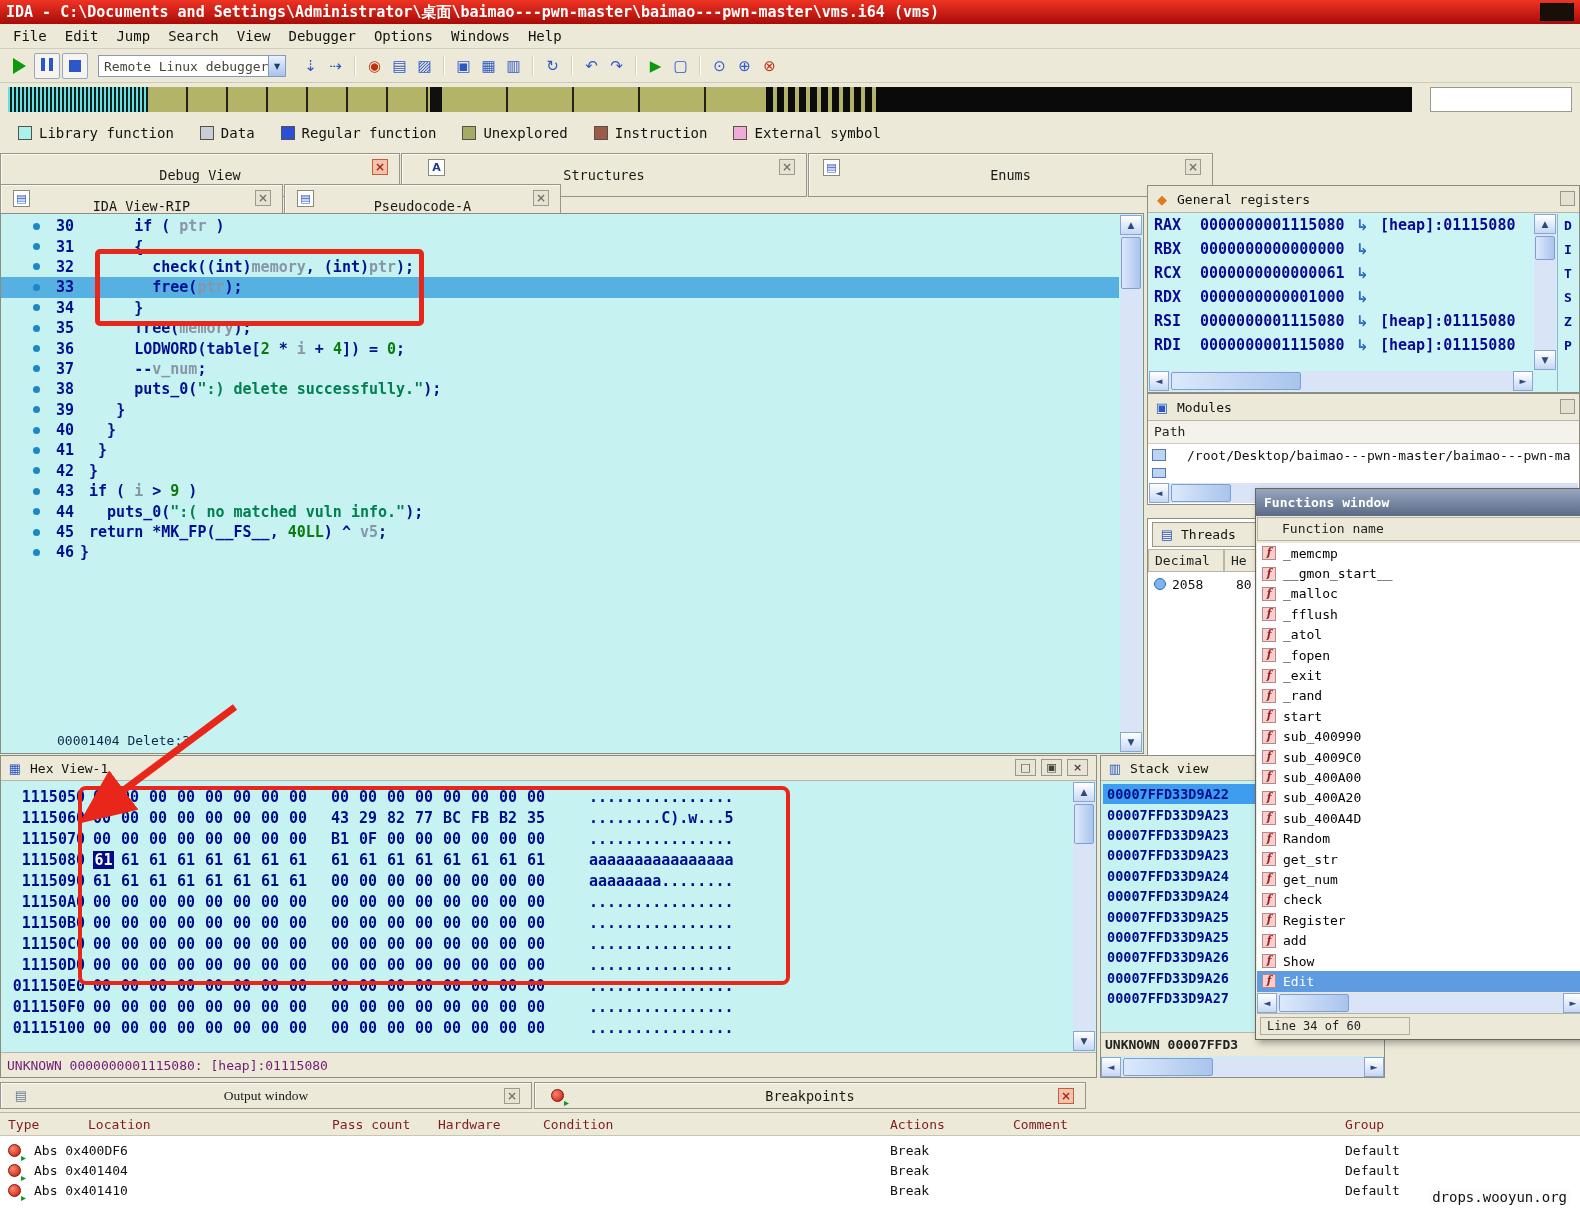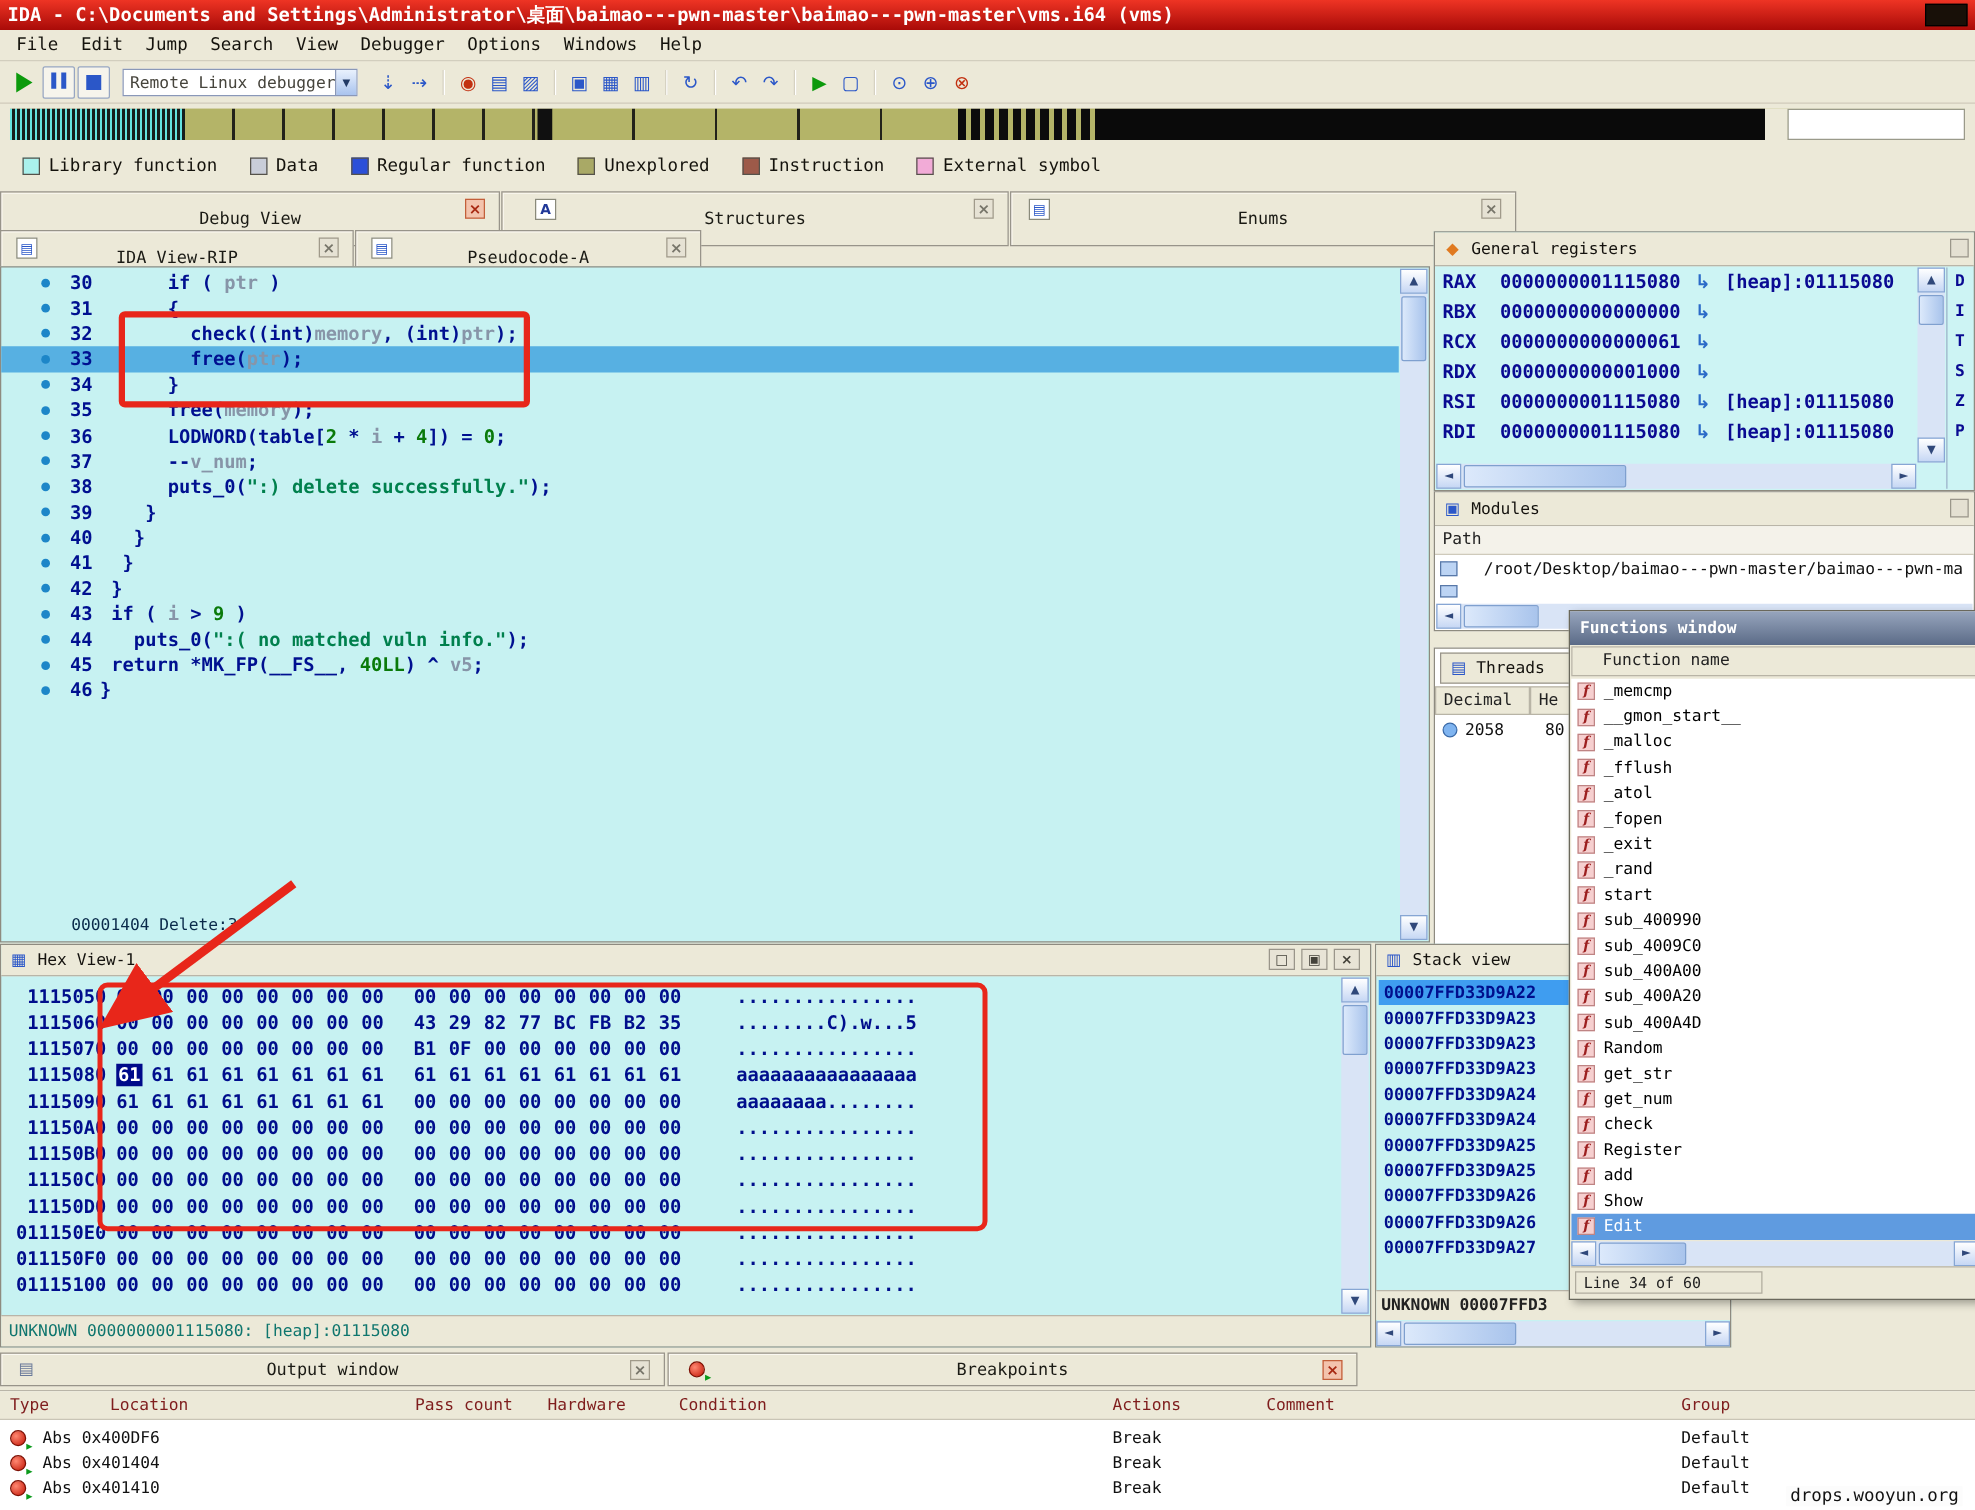--- a/index.html
+++ b/index.html
@@ -156,21 +156,21 @@
   .wbtn.min::before{content:"□";} .wbtn.max::before{content:"▣";} .wbtn.cls::before{content:"×";font-weight:bold;}
   #hex-rows{position:absolute;left:2px;top:30px;right:24px;}
   .hex-row{height:21px;display:flex;align-items:center;font:bold 15px "DejaVu Sans Mono",monospace;color:#000e8c;white-space:pre;}
   .hex-addr{width:90px;text-align:right;padding-right:8px;flex:none;}
   .hb{display:inline-block;width:28px;flex:none;}
   .hb.g{margin-left:14px;}
   .hb.sel{width:21px;margin-right:7px;background:#000a8a;color:#fff;text-align:center;}
   .hex-ascii{margin-left:34px;}
   .hex-vscroll{right:1px;top:26px;bottom:26px;}
   .hex-status{position:absolute;left:0;bottom:0;right:0;height:25px;background:#ece9d8;border-top:1px solid #b9b5a8;
-     font:13px/25px "DejaVu Sans Mono",monospace;color:#0f766e;padding-left:6px;}
+     font:13px/25px "DejaVu Sans Mono",monospace;color:#701a75;padding-left:6px;}
 
   
   .stkpanel{position:absolute;left:1100px;top:755px;width:285px;height:323px;background:#c7f2f2;border:1px solid #8e8b80;z-index:10;}
   .stk-head{position:absolute;left:0;top:0;right:0;height:25px;background:#ece9d8;border-bottom:1px solid #b9b5a8;
      display:flex;align-items:center;gap:7px;padding:0 6px;}
   #stack-rows{position:absolute;left:2px;top:28px;right:2px;}
   .stk-row{height:20.4px;display:flex;align-items:center;padding-left:4px;font:bold 13.5px "DejaVu Sans Mono",monospace;color:#000e8c;white-space:pre;}
   .stk-row.sel{background:#3f9df0;}
   .stk-status{position:absolute;left:0;right:0;bottom:21px;height:24px;background:#ece9d8;border-top:1px solid #b9b5a8;
      font:bold 13px/24px "DejaVu Sans Mono",monospace;color:#222;padding-left:4px;}
@@ -191,21 +191,21 @@
   .fn-icon::before{content:"f";}
   .fn-name{font-size:13px;color:#000;white-space:nowrap;}
   .fn-row.sel .fn-name{color:#fff;}
   .fn-hscroll{left:1px;right:1px;top:504px;}
   .fn-status{position:absolute;left:1px;right:1px;bottom:1px;height:25px;background:#ece9d8;border-top:1px solid #b8b4a6;}
   .fn-status-cell{margin:3px 0 0 3px;width:150px;height:18px;border:1px solid #b0ac9e;background:#ece9d8;
      font:12px/17px "DejaVu Sans Mono",monospace;color:#222;padding-left:6px;}
 
   
   .btab{top:1082px;height:27px;}
-  .bt1{left:0;width:532px;} .bt2{left:534px;width:552px;}
+  .bt1{left:0;width:532px;font-family:Liberation Serif, serif;} .bt2{left:534px;width:552px;}
   .bt-icon{position:absolute;left:12px;top:5px;}
   .bppanel{position:absolute;left:0;top:1112px;width:1580px;height:96px;background:#fff;border-top:1px solid #b9b5a8;}
   #bp-head{position:absolute;left:0;top:0;right:0;height:23px;background:#ece9d8;border-bottom:1px solid #c9c5b6;}
   .bp-hcell{position:absolute;top:0;font:13px/23px "DejaVu Sans Mono",monospace;color:#7f1d1d;white-space:nowrap;}
   #bp-rows{position:absolute;left:0;top:0;right:0;bottom:0;}
   .bp-row{position:absolute;left:0;right:0;height:20px;}
   .bp-cell{position:absolute;font:13px/20px "DejaVu Sans Mono",monospace;color:#111;white-space:pre;}
   .bp-icon{position:relative;display:inline-block;width:13px;height:13px;border-radius:50%;
      background:radial-gradient(circle at 35% 35%,#ff8872,#c21505);border:1px solid #7e1004;}
   .bp-row .bp-icon{position:absolute;left:8px;top:3px;}

